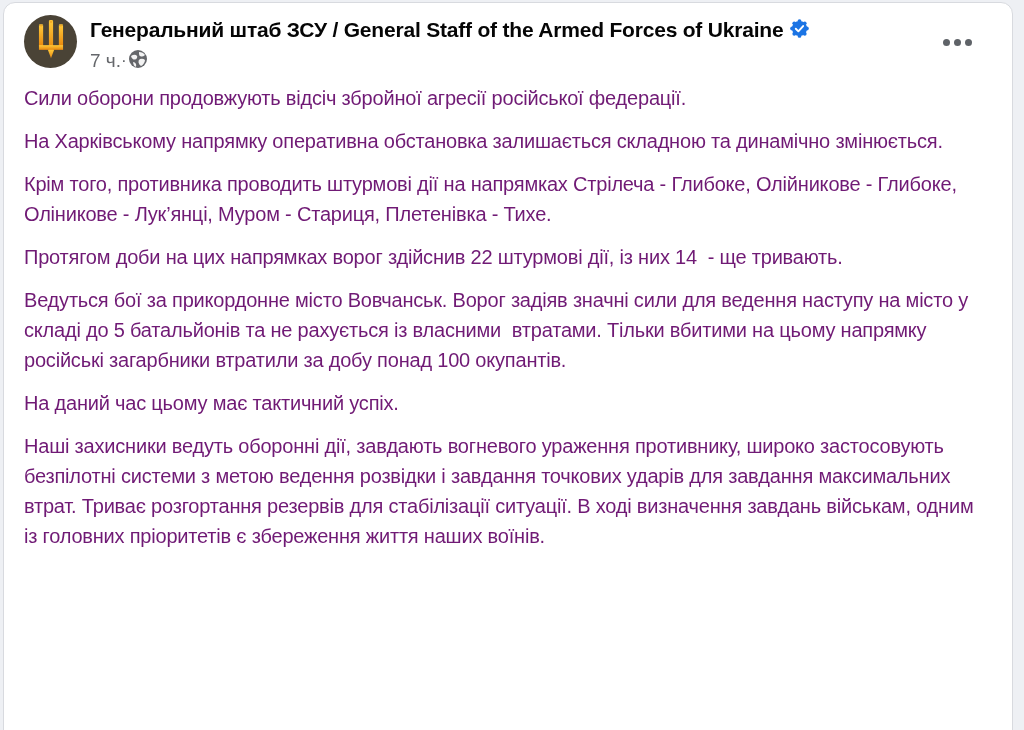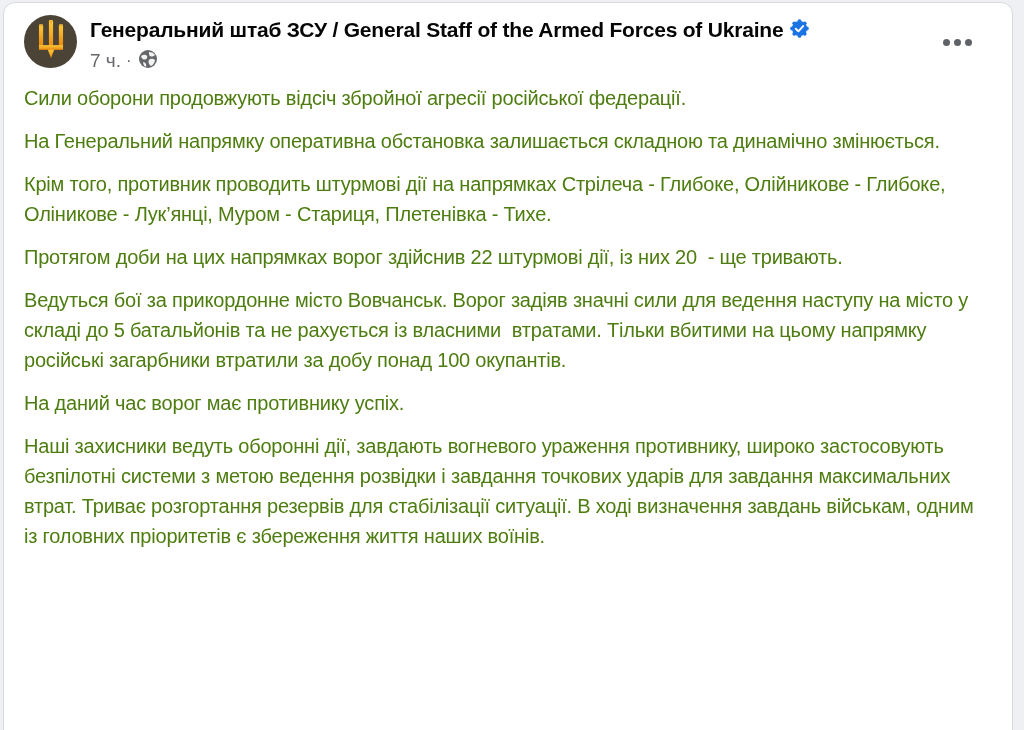--- a/index.html
+++ b/index.html
@@ -56,21 +56,20 @@
     font-weight: 700;
     letter-spacing: -0.2px;
     color: #050505;
     white-space: nowrap;
     cursor: pointer;
   }
   .verified-badge { flex: 0 0 auto; margin-top: 2px; }
   .meta-row {
     display: flex;
     align-items: center;
-    gap: 5px;
     margin-top: 5px;
     color: #65676b;
     font-size: 19px;
   }
   .timestamp { cursor: pointer; }
   .meta-sep { font-size: 17px; }
   .globe { margin-left: 1px; margin-top: 2px; }
   .more-button {
     flex: 0 0 auto;
     display: flex;
@@ -90,21 +89,21 @@
   }
   
   .post-body {
     padding: 9px 26px 20px 20px;
   }
   .post-paragraph {
     margin: 0 0 13px 0;
     font-size: 20px;
     line-height: 30px;
     letter-spacing: -0.2px;
-    color: #4d7c0f;
+    color: #701a75;
     white-space: pre-wrap;
   }
 </style>
 </head>
 <body>
 
 <div class="post-card">
 
   <div class="post-header">
 
@@ -169,21 +168,21 @@
     <div class="more-button">
       <span class="dot"></span>
       <span class="dot"></span>
       <span class="dot"></span>
     </div>
 
   </div>
 
   <div class="post-body">
       <p class="post-paragraph">Сили оборони продовжують відсіч збройної агресії російської федерації.</p>
-      <p class="post-paragraph">На Генеральний напрямку оперативна обстановка залишається складною та динамічно змінюється.</p>
-      <p class="post-paragraph">Крім того, противник проводить штурмові дії на напрямках Стрілеча - Глибоке, Олійникове - Глибоке, Оліникове - Лук’янці, Муром - Стариця, Плетенівка - Тихе.</p>
-      <p class="post-paragraph">Протягом доби на цих напрямках ворог здійснив 22 штурмові дії, із них 20  - ще тривають.</p>
+      <p class="post-paragraph">На Харківському напрямку оперативна обстановка залишається складною та динамічно змінюється.</p>
+      <p class="post-paragraph">Крім того, противника проводить штурмові дії на напрямках Стрілеча - Глибоке, Олійникове - Глибоке, Оліникове - Лук’янці, Муром - Стариця, Плетенівка - Тихе.</p>
+      <p class="post-paragraph">Протягом доби на цих напрямках ворог здійснив 22 штурмові дії, із них 14  - ще тривають.</p>
       <p class="post-paragraph">Ведуться бої за прикордонне місто Вовчанськ. Ворог задіяв значні сили для ведення наступу на місто у складі до 5 батальйонів та не рахується із власними  втратами. Тільки вбитими на цьому напрямку російські загарбники втратили за добу понад 100 окупантів.</p>
-      <p class="post-paragraph">На даний час ворог має противнику успіх.</p>
+      <p class="post-paragraph">На даний час цьому має тактичний успіх.</p>
       <p class="post-paragraph">Наші захисники ведуть оборонні дії, завдають вогневого ураження противнику, широко застосовують безпілотні системи з метою ведення розвідки і завдання точкових ударів для завдання максимальних втрат. Триває розгортання резервів для стабілізації ситуації. В ході визначення завдань військам, одним із головних пріоритетів є збереження життя наших воїнів.</p>
     </div>
 
 </div>
 
 </body></html>

